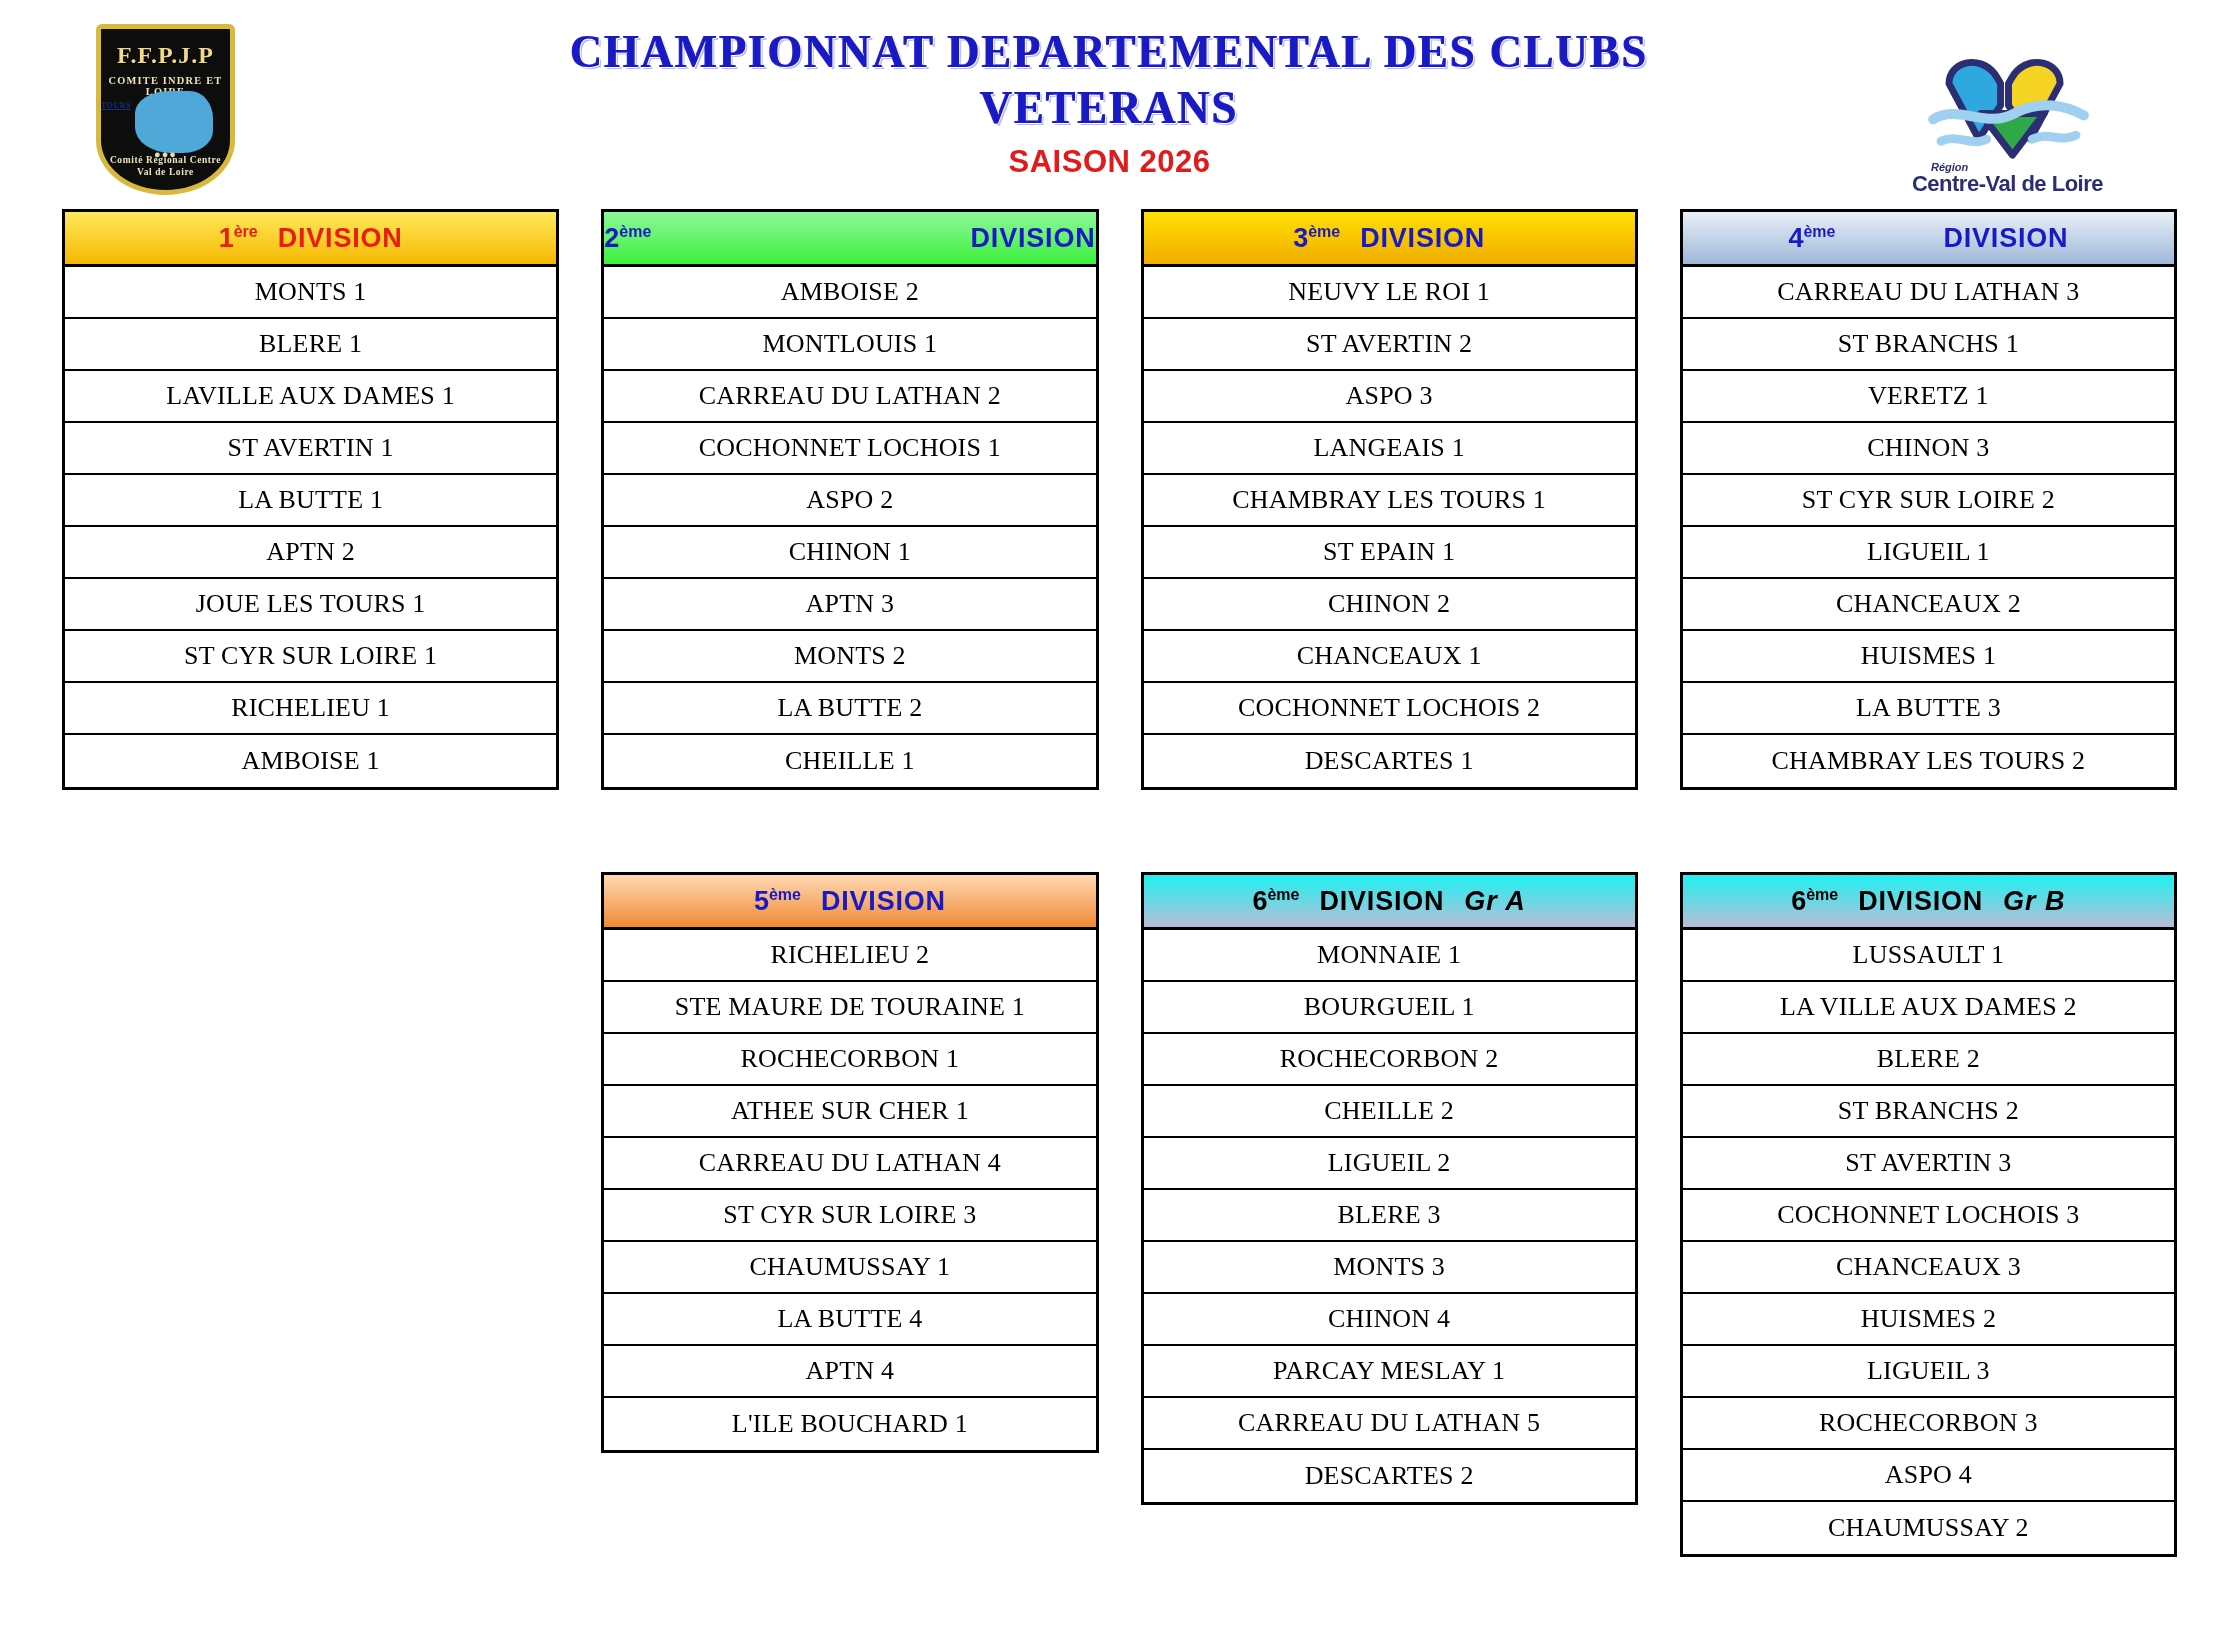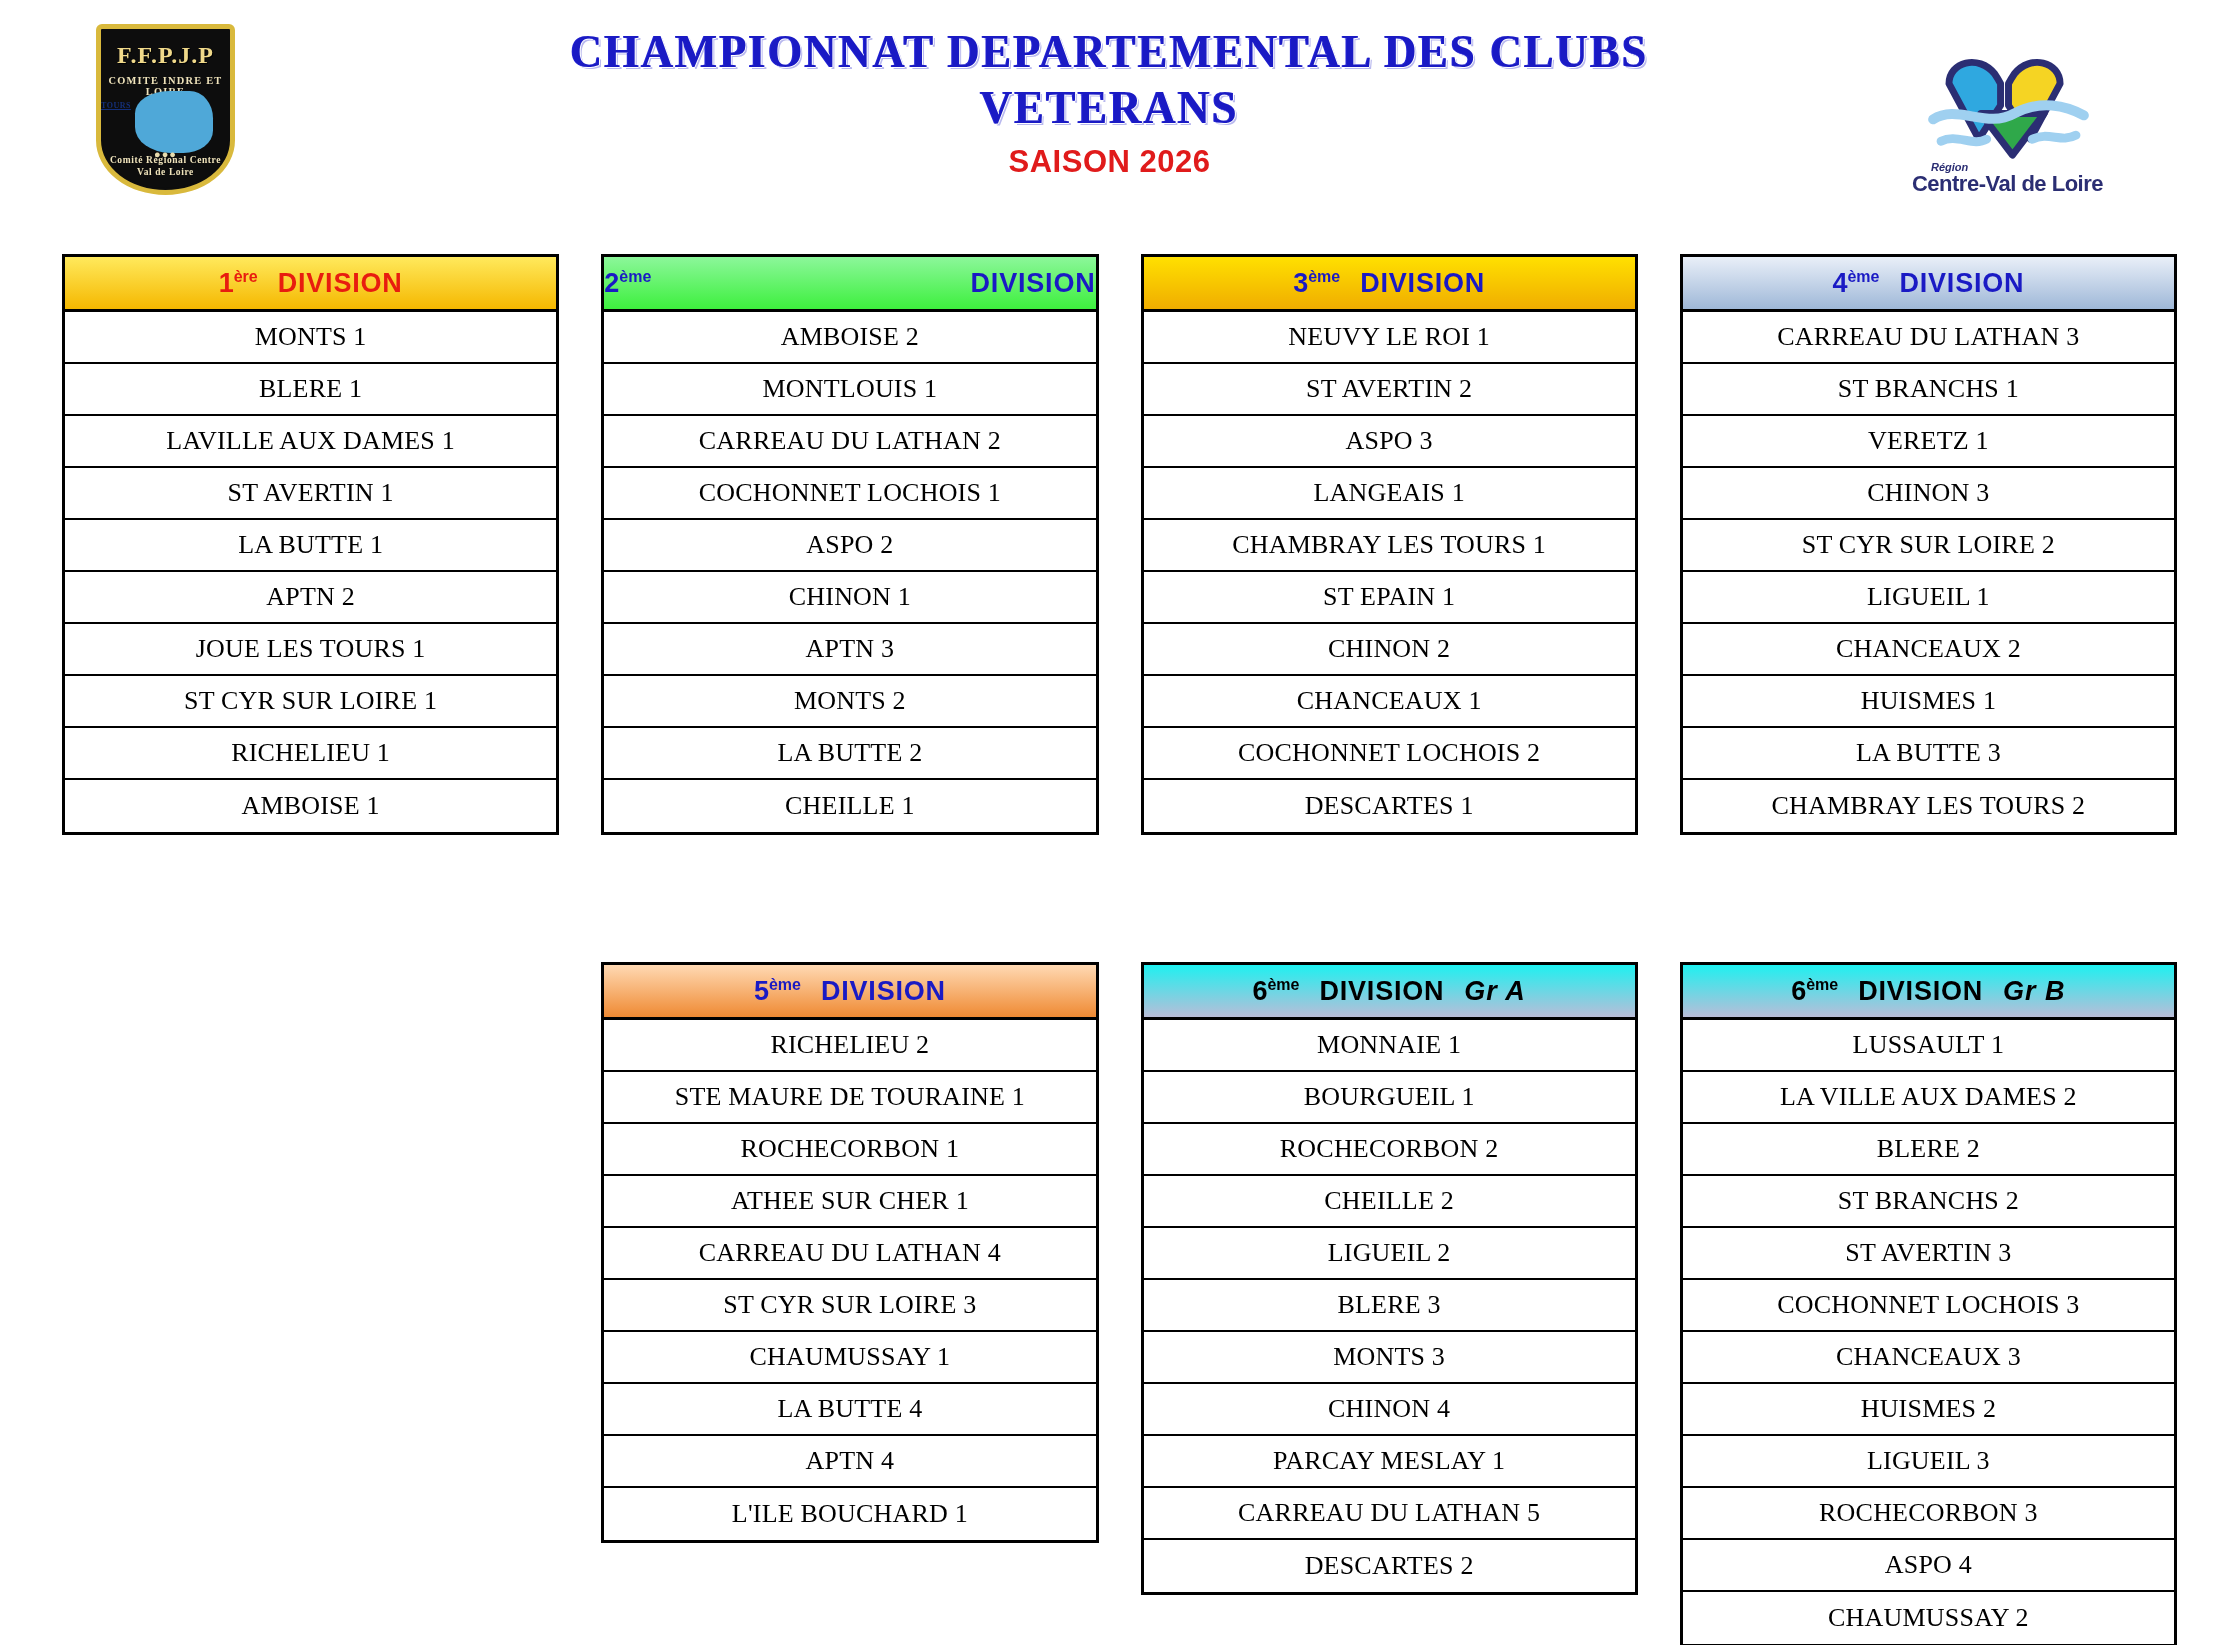--- a/index.html
+++ b/index.html
@@ -177,21 +177,20 @@
     display: flex;
     justify-content: flex-start;
     gap: 0;
     padding-left: 62px;
     box-sizing: border-box;
   }
   .col-slot {
     width: 576px;
     margin-right: 42px;
     box-sizing: border-box;
-    margin-top: 45px;
   }
   .col-slot.empty { visibility: hidden; }
 
   .division-table {
     border: 3px solid #000;
     box-sizing: border-box;
     background: #fff;
   }
   .division-header {
     height: 55px;
@@ -394,21 +393,21 @@
         <div class="team-row">
           <span class="team-name">COCHONNET LOCHOIS 2</span>
         </div>
         <div class="team-row">
           <span class="team-name">DESCARTES 1</span>
         </div>
       </div>
     </div>
     <div class="col-slot">
       <div class="division-table">
-        <div class="division-header" style="background: linear-gradient(rgb(233, 239, 248) 0%, rgb(159, 184, 216) 100%); color: rgb(26, 26, 196);">
+        <div class="division-header" style="background: linear-gradient(rgb(233, 239, 248) 0%, rgb(159, 184, 216) 100%); color: rgb(26, 26, 196); gap: 44px;">
           <span class="ord" style="color: rgb(26, 26, 196); font-family: &quot;Liberation Sans&quot;, sans-serif; font-weight: bold;"><span>4</span><sup>ème</sup></span>
           <span class="gap"></span>
           <span class="hdr-text" style="color: rgb(26, 26, 196);">DIVISION</span>
         </div>
         <div class="team-row">
           <span class="team-name">CARREAU DU LATHAN 3</span>
         </div>
         <div class="team-row">
           <span class="team-name">ST BRANCHS 1</span>
         </div>

